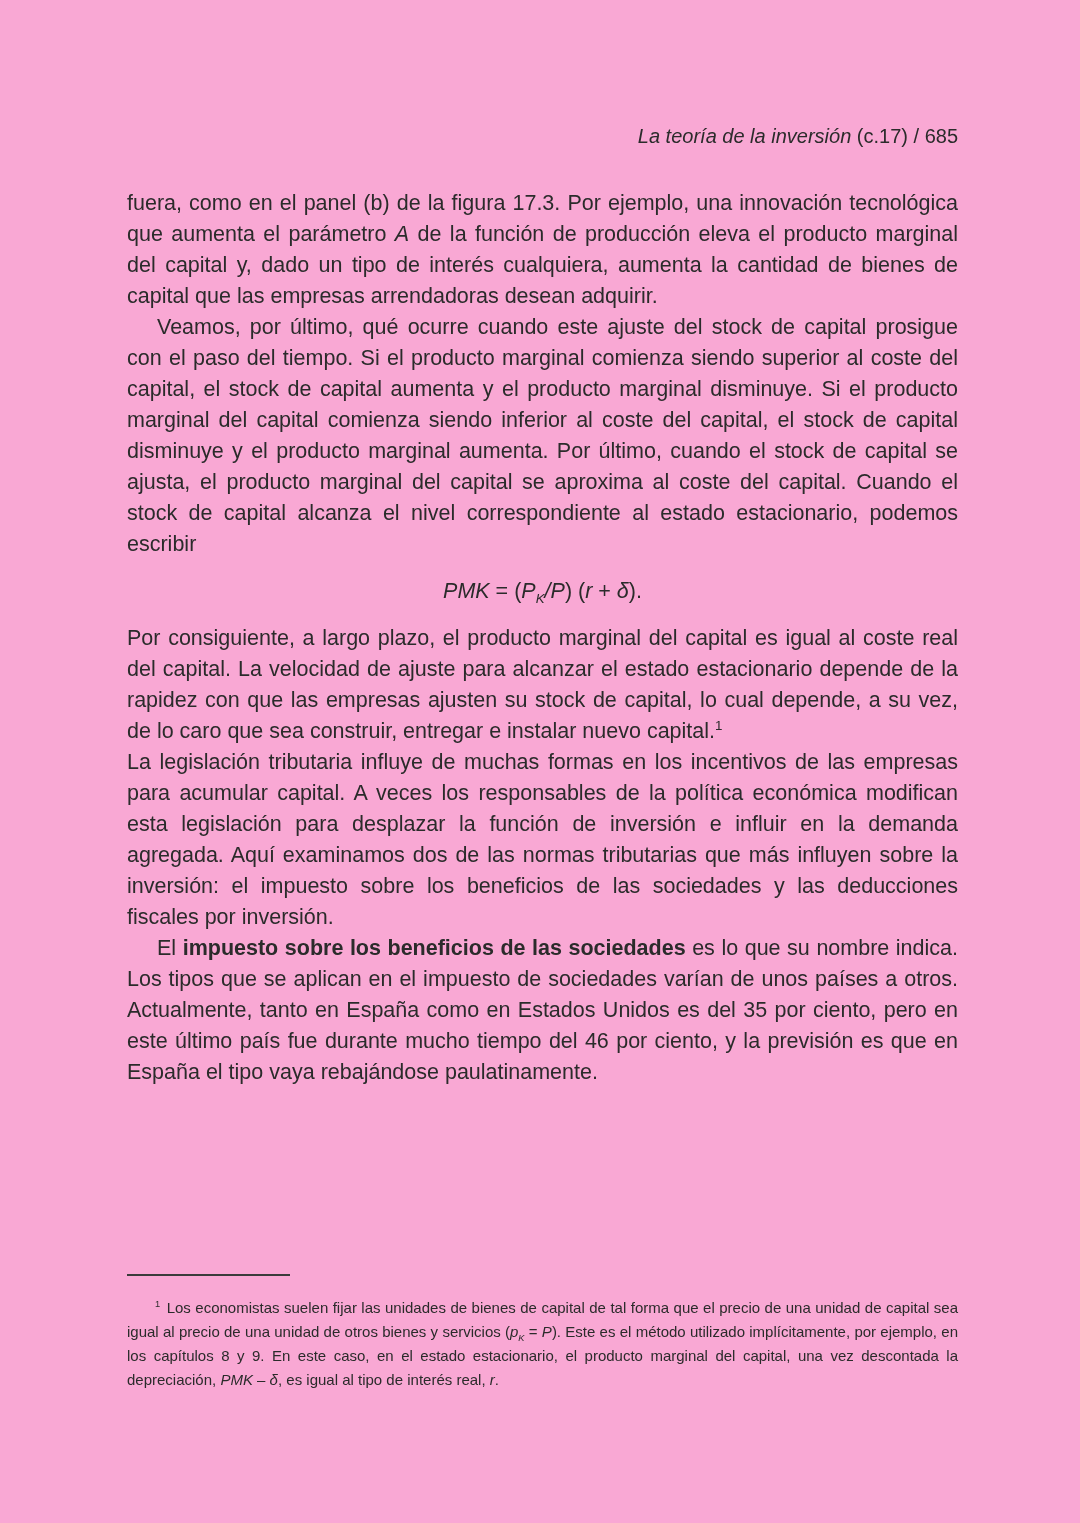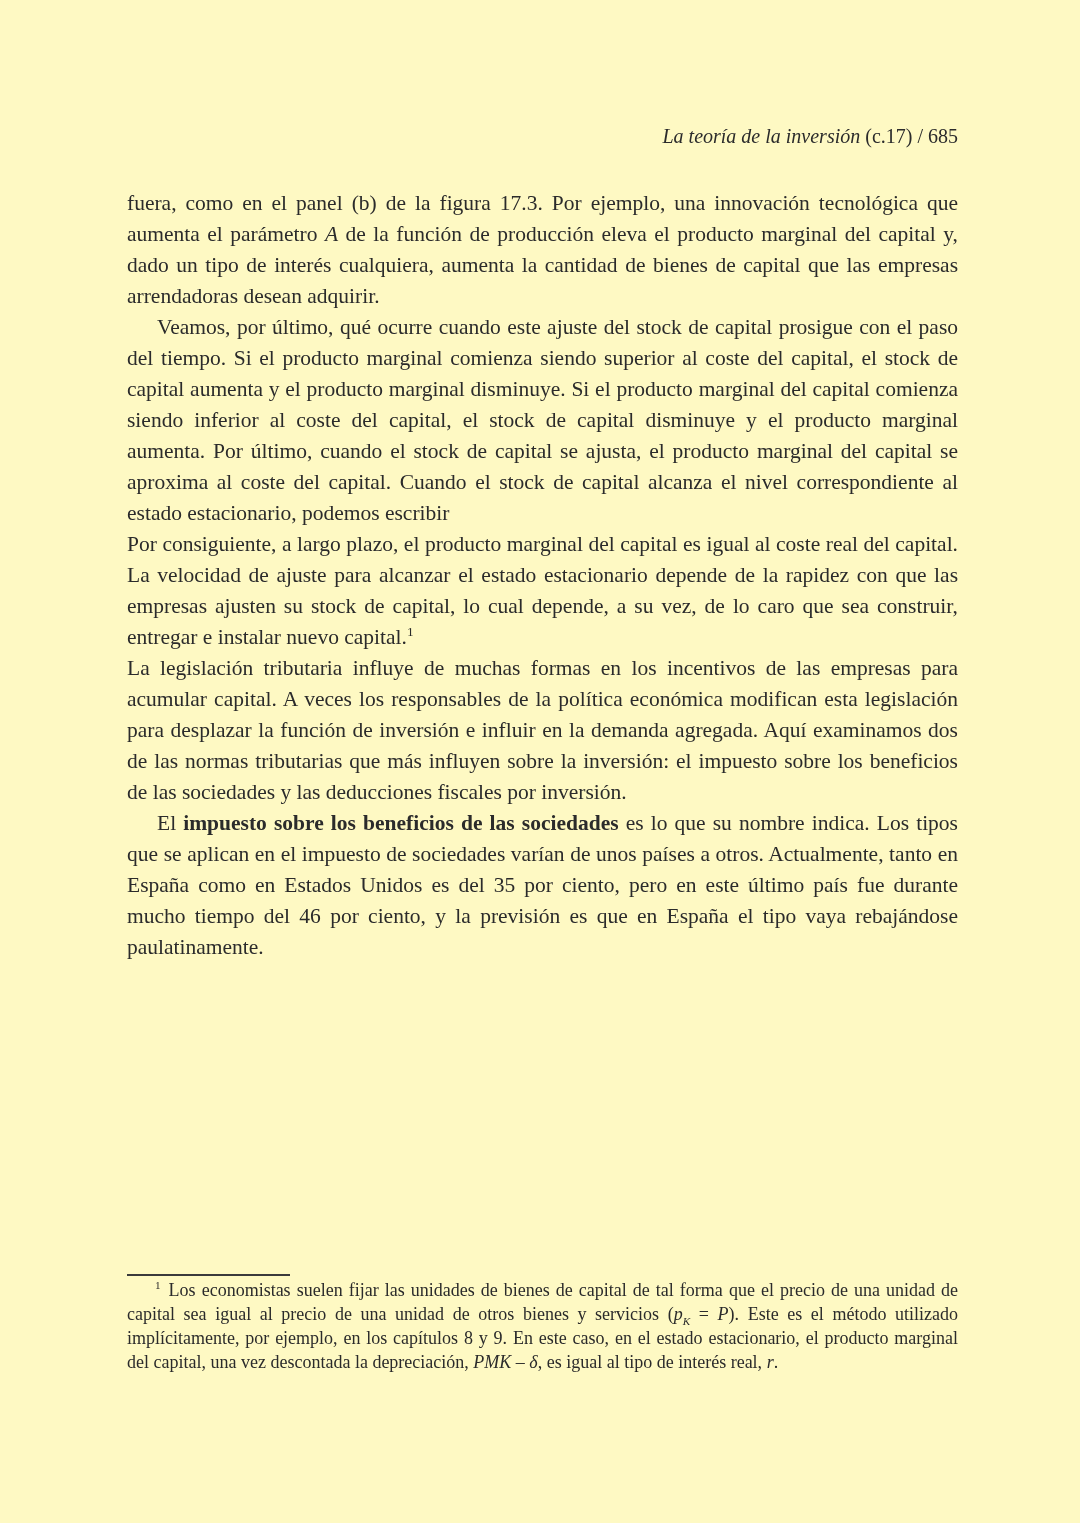--- a/index.html
+++ b/index.html
@@ -1,23 +1,23 @@
 <!DOCTYPE html>
 <html lang="es"><head>
 <meta charset="utf-8">
 <style>
   * { margin: 0; padding: 0; box-sizing: border-box; }
   html, body { background: #ffffff; }
   .page {
     position: relative;
     width: 1080px;
     height: 1523px;
-    background: #fef9c3;
+    background: #f9a8d4;
     color: #2b2b2b;
-    font-family: Liberation Serif, serif;
+    font-family: Liberation Sans, sans-serif;
     overflow: hidden;
   }
   .running-header {
     position: absolute;
     top: 123px;
     left: 127px;
     width: 831px;
     text-align: right;
     font-size: 20px;
     line-height: 26px;
@@ -53,22 +53,22 @@
     top: 1274px;
     left: 127px;
     width: 831px;
   }
   .footnote-rule {
     width: 163px;
     height: 2px;
     background: #3b3b3b;
   }
   .footnote-text {
-    margin-top: 2px;
-    font-size: 18px;
+    margin-top: 20px;
+    font-size: 15px;
     line-height: 24px;
     text-align: justify;
     text-indent: 28px;
   }
   .i { font-style: italic; }
   .b { font-weight: bold; }
   .sup { vertical-align: super; font-size: 0.62em; line-height: 0; }
   .isub { vertical-align: sub; font-size: 0.62em; line-height: 0; font-style: italic; }
   .fn-marker { margin-right: 2px; }
 </style>
@@ -77,20 +77,21 @@
 
 <div class="page">
 
   <div class="running-header">
     <span class="i">La teoría de la inversión</span><span> (c.17) / 685</span>
   </div>
 
   <div class="page-body">
     <p class="para"><span>fuera, como en el panel (b) de la figura 17.3. Por ejemplo, una innovación tecnológica que aumenta el parámetro </span><span class="i">A</span><span> de la función de producción eleva el producto marginal del capital y, dado un tipo de interés cualquiera, aumenta la cantidad de bienes de capital que las empresas arrendadoras desean adquirir.</span></p>
     <p class="para indent"><span>Veamos, por último, qué ocurre cuando este ajuste del stock de capital prosigue con el paso del tiempo. Si el producto marginal comienza siendo superior al coste del capital, el stock de capital aumenta y el producto marginal disminuye. Si el producto marginal del capital comienza siendo inferior al coste del capital, el stock de capital disminuye y el producto marginal aumenta. Por último, cuando el stock de capital se ajusta, el producto marginal del capital se aproxima al coste del capital. Cuando el stock de capital alcanza el nivel correspondiente al estado estacionario, podemos escribir</span></p>
+    <div class="formula"><span class="i">PMK</span><span> = (</span><span class="i">P</span><span class="isub">K</span><span class="i">/P</span><span>) (</span><span class="i">r</span><span> + </span><span class="i">δ</span><span>).</span></div>
     <p class="para"><span>Por consiguiente, a largo plazo, el producto marginal del capital es igual al coste real del capital. La velocidad de ajuste para alcanzar el estado estacionario depende de la rapidez con que las empresas ajusten su stock de capital, lo cual depende, a su vez, de lo caro que sea construir, entregar e instalar nuevo capital.</span><span class="sup">1</span></p>
     <p class="para"><span>La legislación tributaria influye de muchas formas en los incentivos de las empresas para acumular capital. A veces los responsables de la política económica modifican esta legislación para desplazar la función de inversión e influir en la demanda agregada. Aquí examinamos dos de las normas tributarias que más influyen sobre la inversión: el impuesto sobre los beneficios de las sociedades y las deducciones fiscales por inversión.</span></p>
     <p class="para indent"><span>El </span><span class="b">impuesto sobre los beneficios de las sociedades</span><span> es lo que su nombre indica. Los tipos que se aplican en el impuesto de sociedades varían de unos países a otros. Actualmente, tanto en España como en Estados Unidos es del 35 por ciento, pero en este último país fue durante mucho tiempo del 46 por ciento, y la previsión es que en España el tipo vaya rebajándose paulatinamente.</span></p>
   </div>
 
   <div class="footnote-block">
     <div class="footnote-rule"></div>
     <p class="footnote-text"><span class="sup fn-marker">1</span><span><span> Los economistas suelen fijar las unidades de bienes de capital de tal forma que el precio de una unidad de capital sea igual al precio de una unidad de otros bienes y servicios (</span><span class="i">p</span><span class="isub">K</span><span> = </span><span class="i">P</span><span>). Este es el método utilizado implícitamente, por ejemplo, en los capítulos 8 y 9. En este caso, en el estado estacionario, el producto marginal del capital, una vez descontada la depreciación, </span><span class="i">PMK</span><span> – </span><span class="i">δ</span><span>, es igual al tipo de interés real, </span><span class="i">r</span><span>.</span></span></p>
   </div>
 

